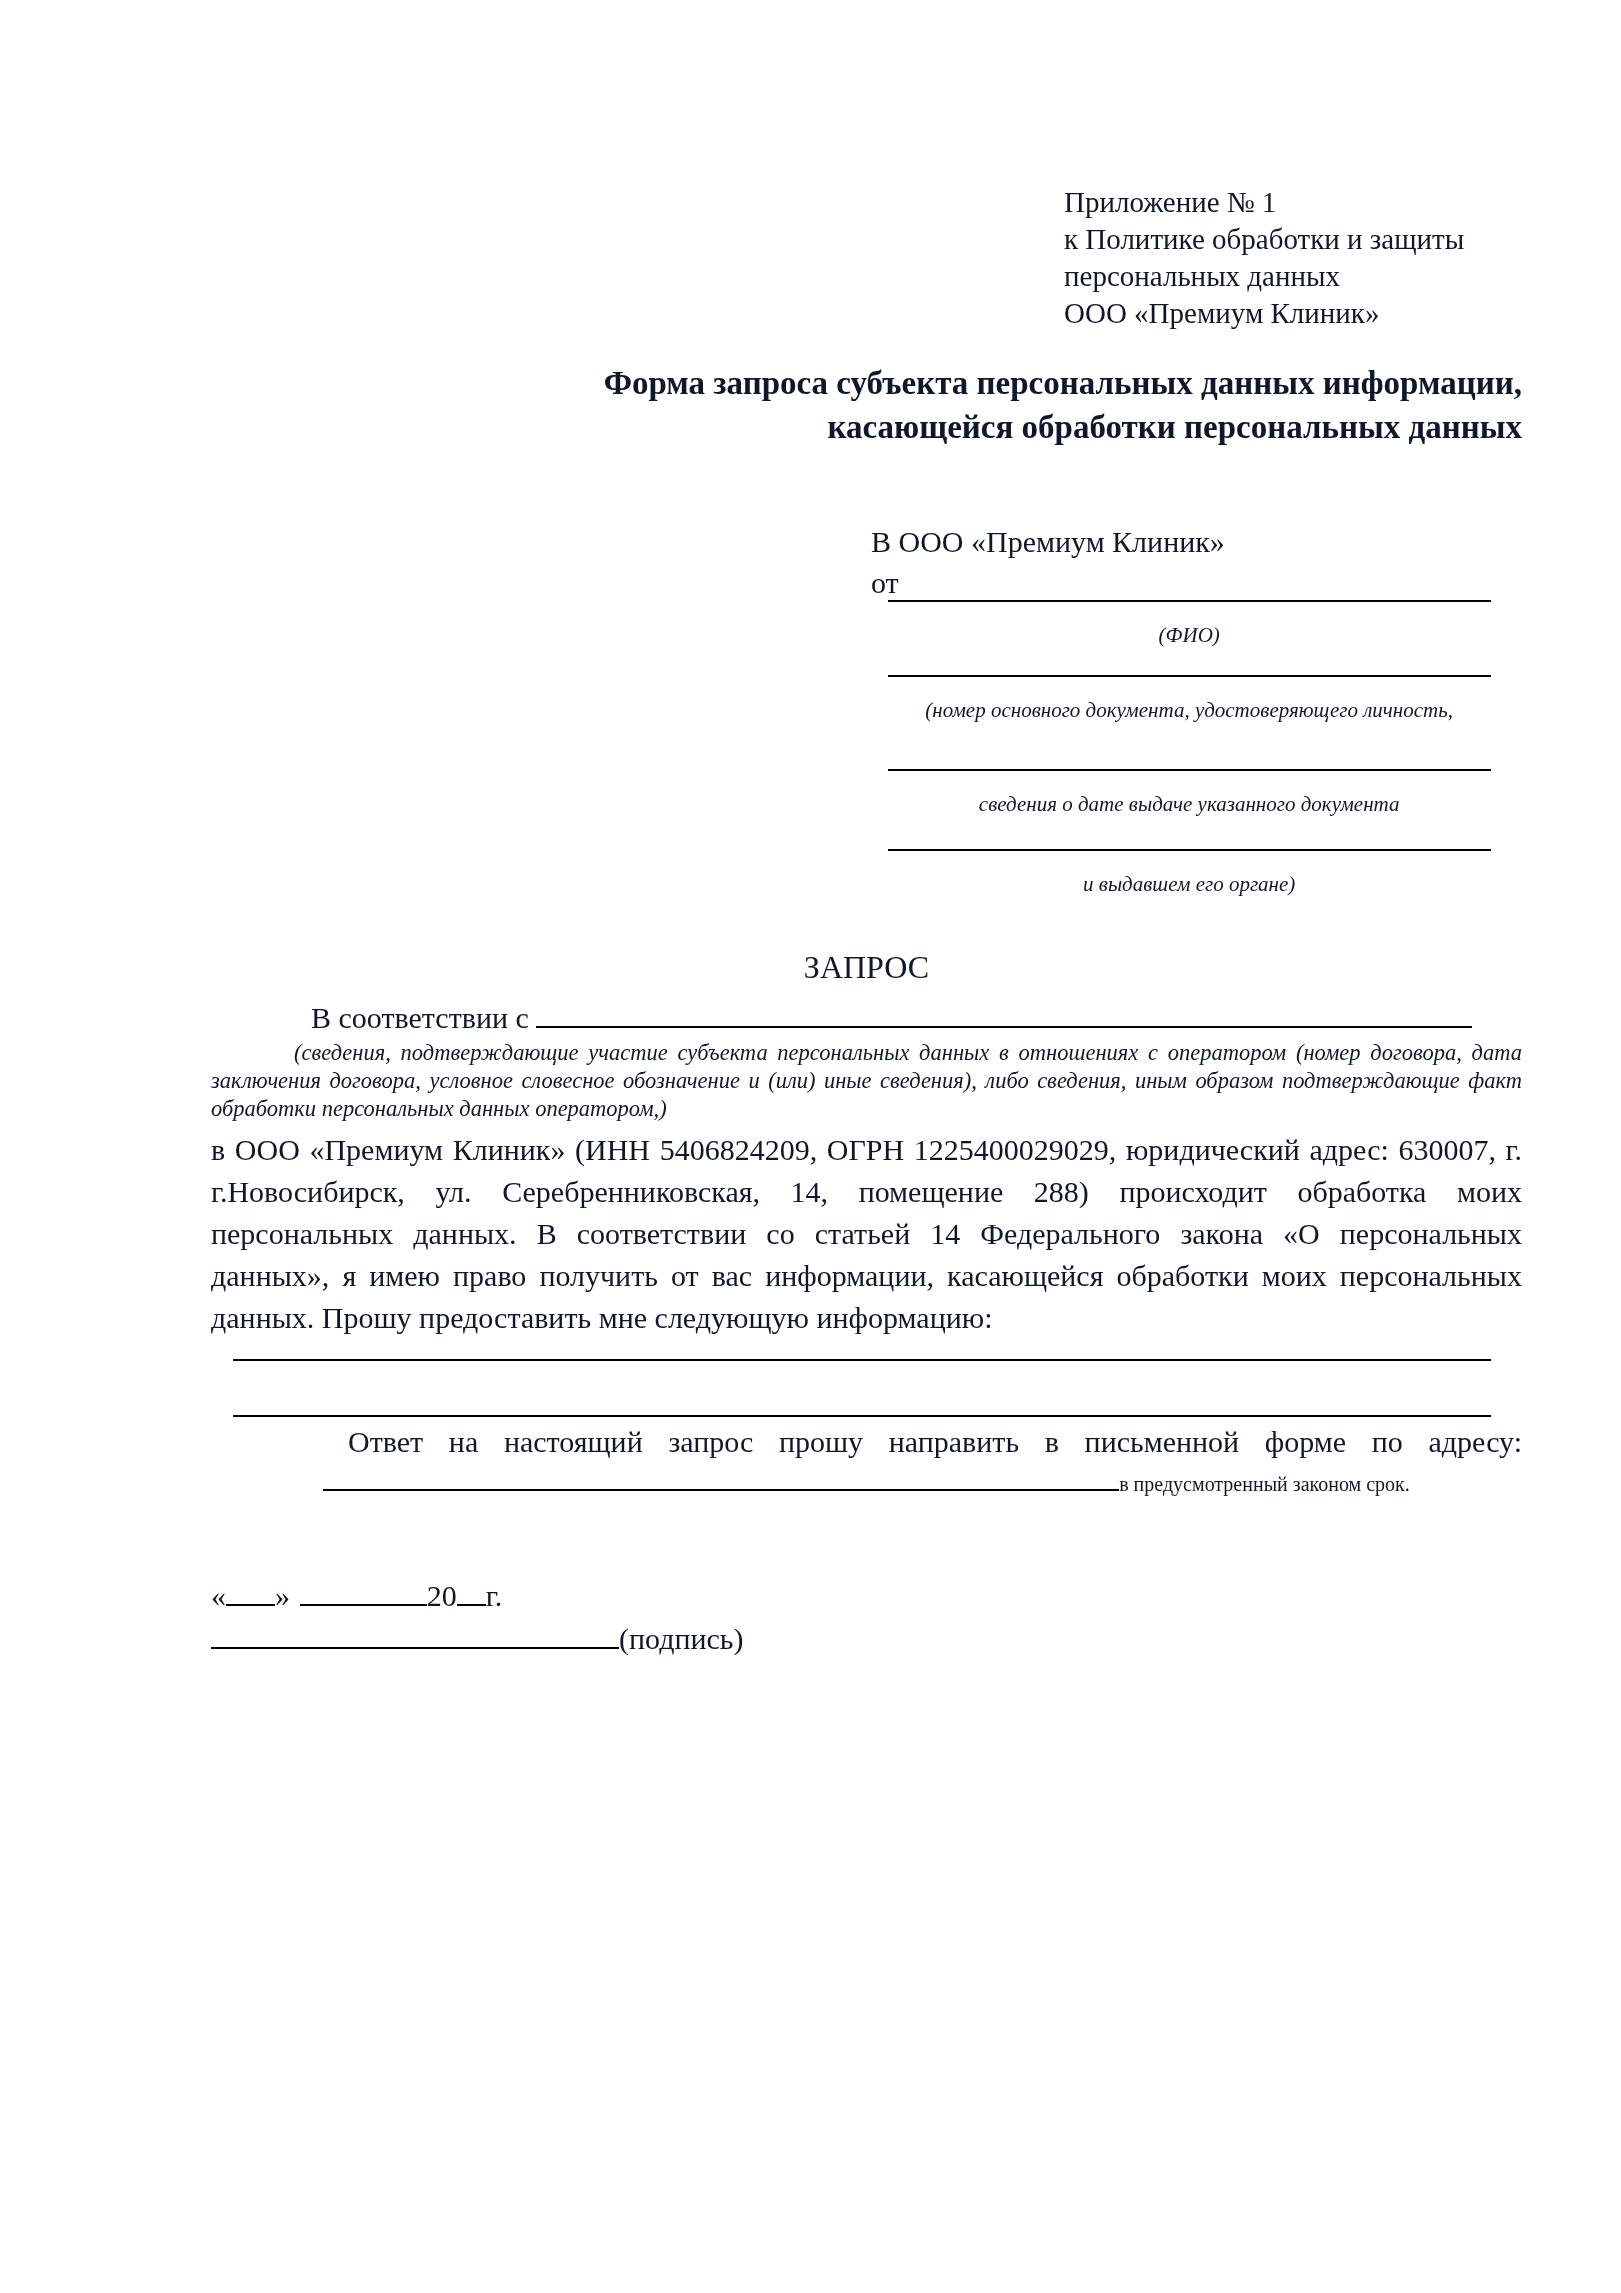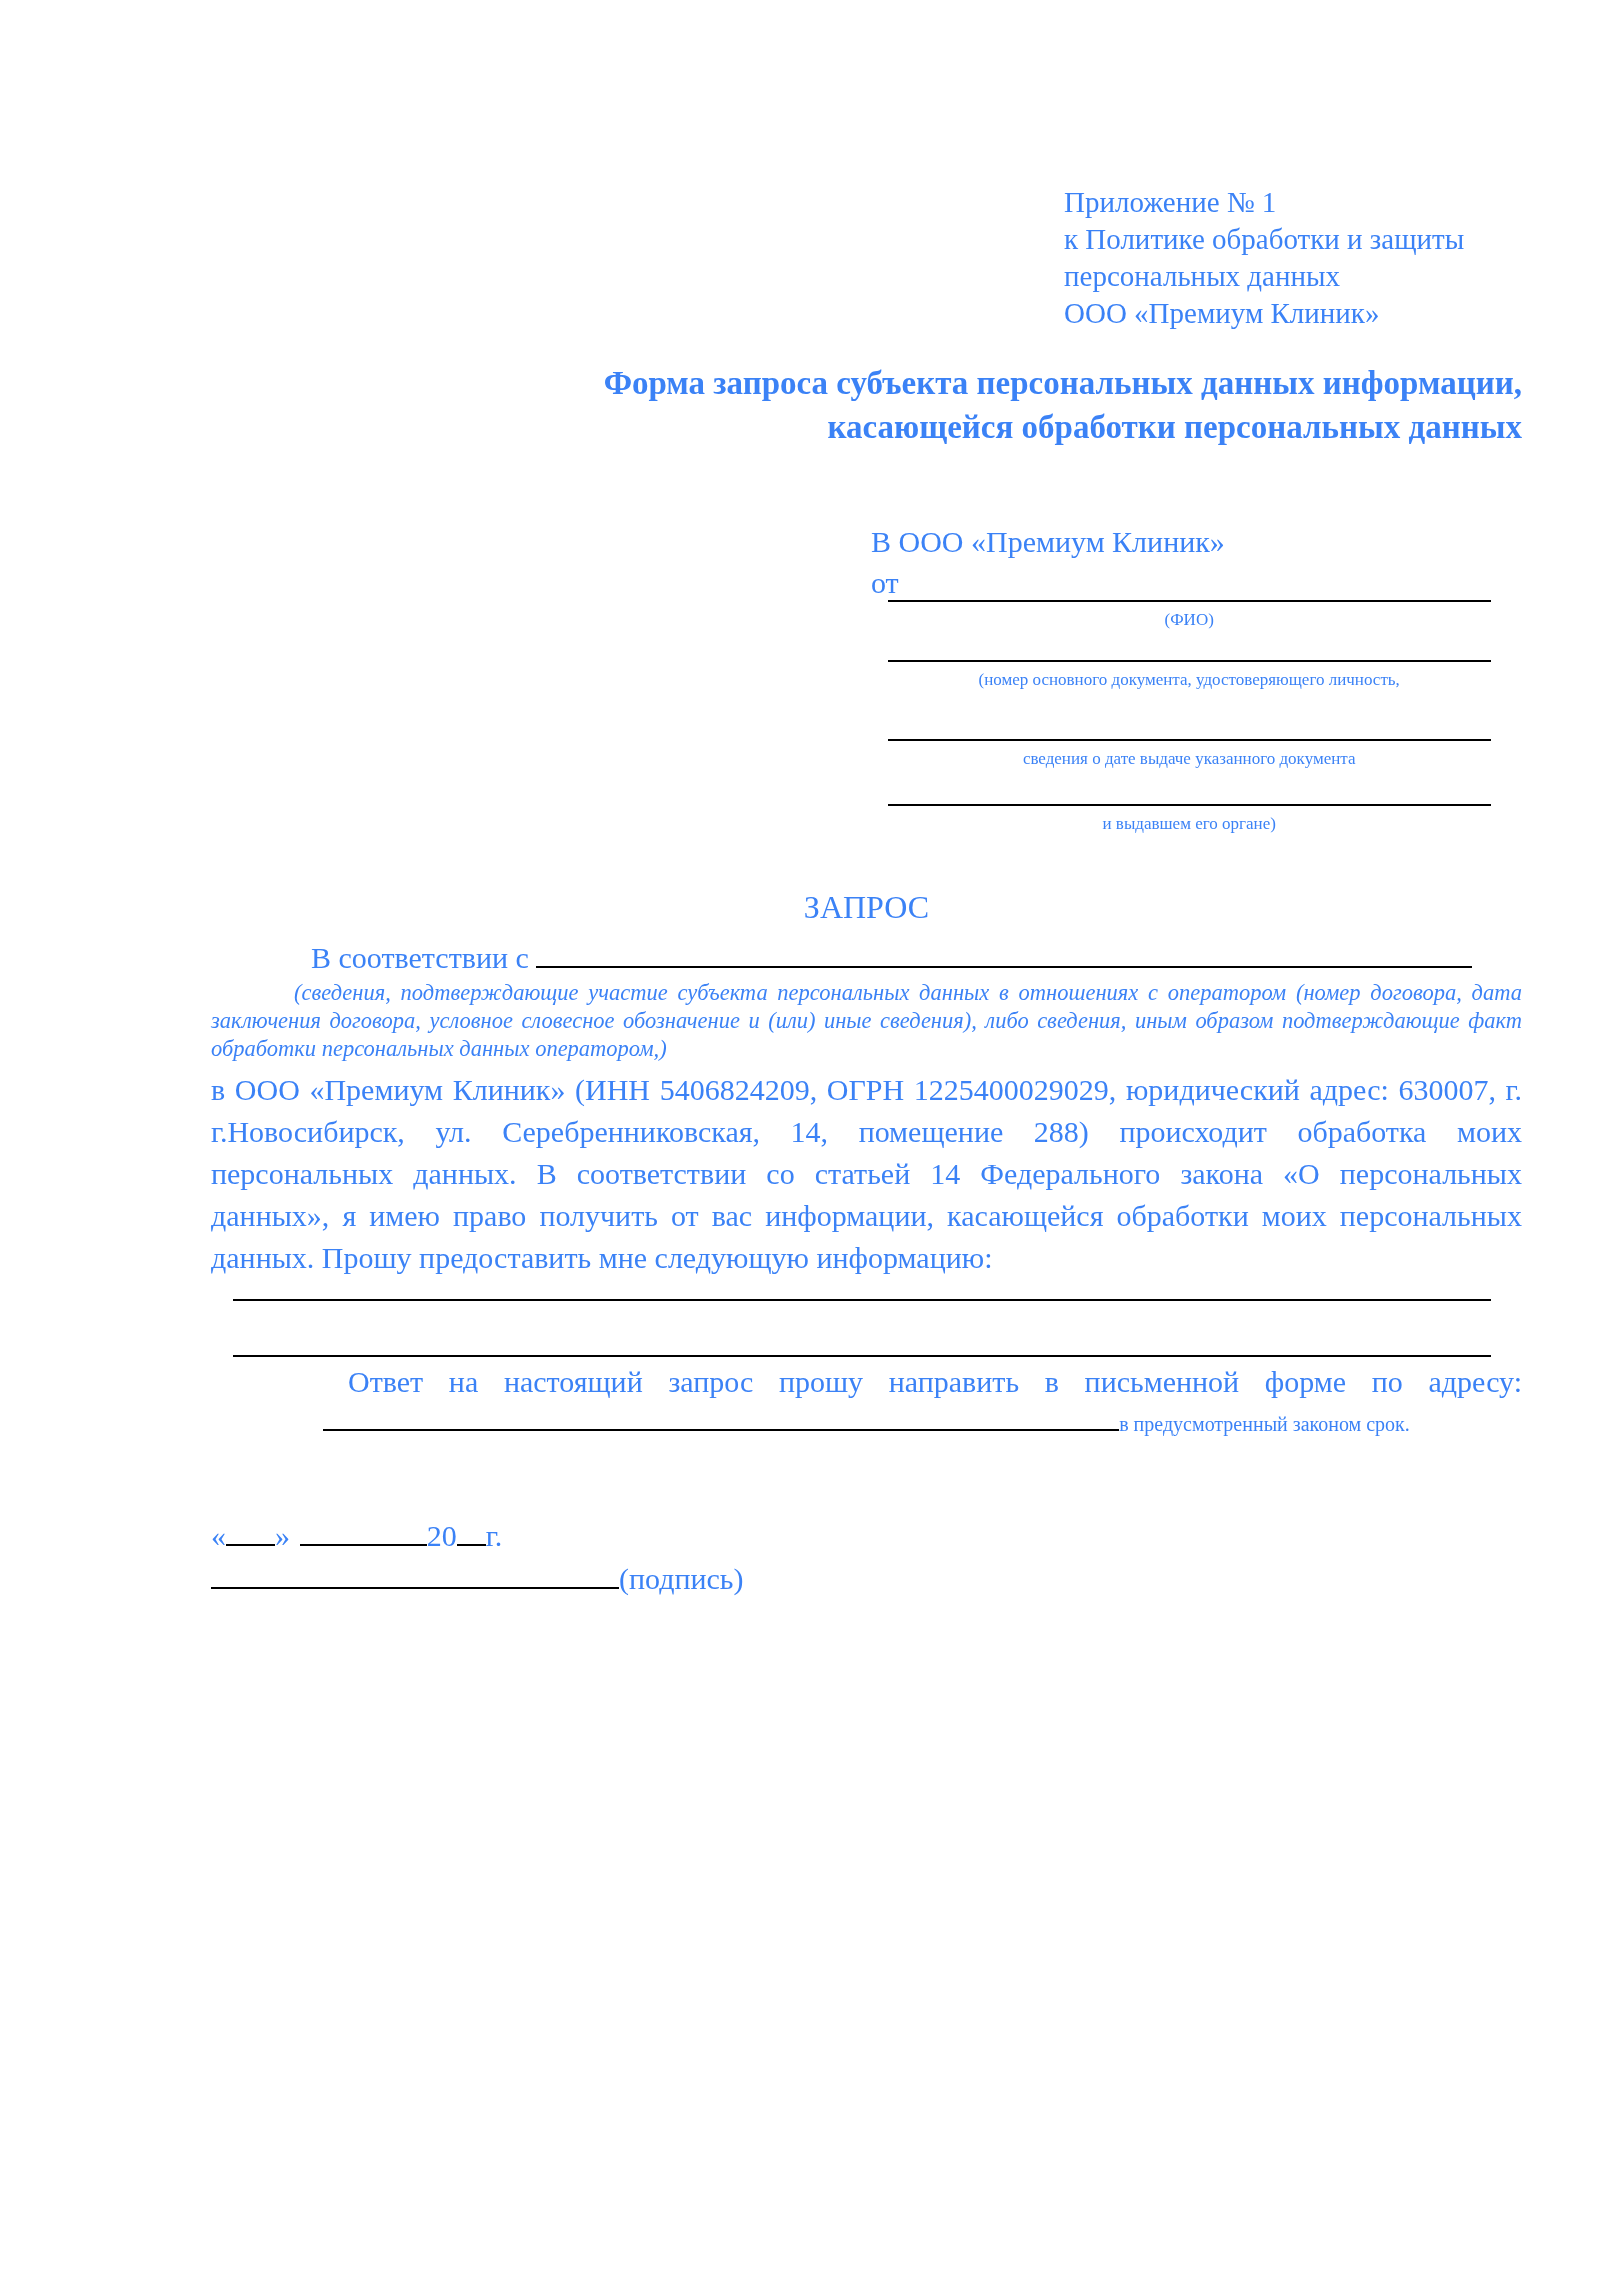--- a/index.html
+++ b/index.html
@@ -5,21 +5,21 @@
   html, body {
     margin: 0;
     padding: 0;
     background: #ffffff;
   }
   .page {
     position: relative;
     width: 1621px;
     height: 2294px;
     background: #ffffff;
-    color: #3b82f6;
+    color: #0f172a;
     font-family: "Liberation Serif", "DejaVu Serif", serif;
     overflow: hidden;
     box-sizing: border-box;
     padding: 184px 99px 0 211px;
   }
   
   .appendix {
     margin-left: 853px;
     font-size: 29px;
     line-height: 37px;
@@ -44,23 +44,24 @@
   .a-line {
     height: 0;
     border-bottom: 2px solid #000;
     margin-left: 16.7px;
     width: 603px;
   }
   .a-caption {
     margin-left: 16.7px;
     width: 603px;
     text-align: center;
-    font-size: 17px;
+    font-size: 21px;
     line-height: 26.5px;
-    padding-top: 5px;
+    padding-top: 20px;
+    font-style: italic;
   }
   .sp27 { margin-top: 26.5px; }
   .sp46 { margin-top: 45px; }
   .sp33 { margin-top: 32px; }
   
   .request-heading {
     margin-top: 47px;
     text-align: center;
     font-size: 32px;
     line-height: 44px;

